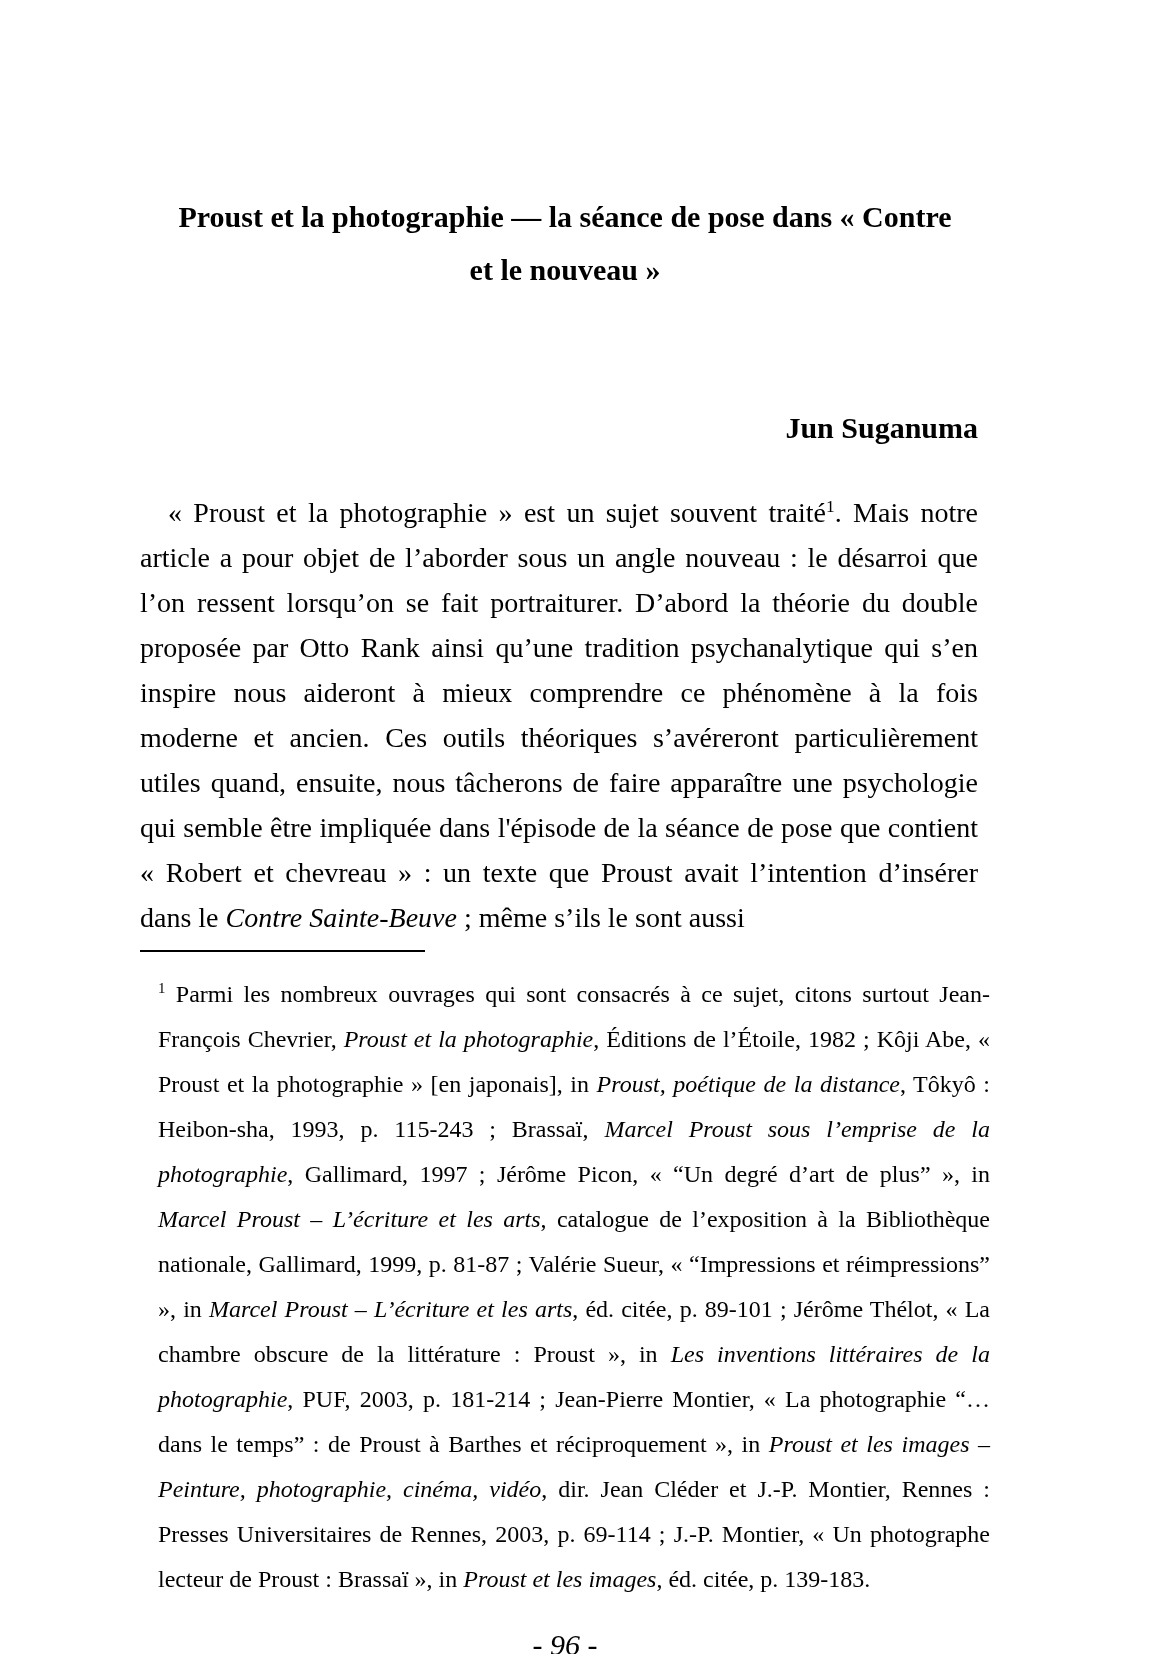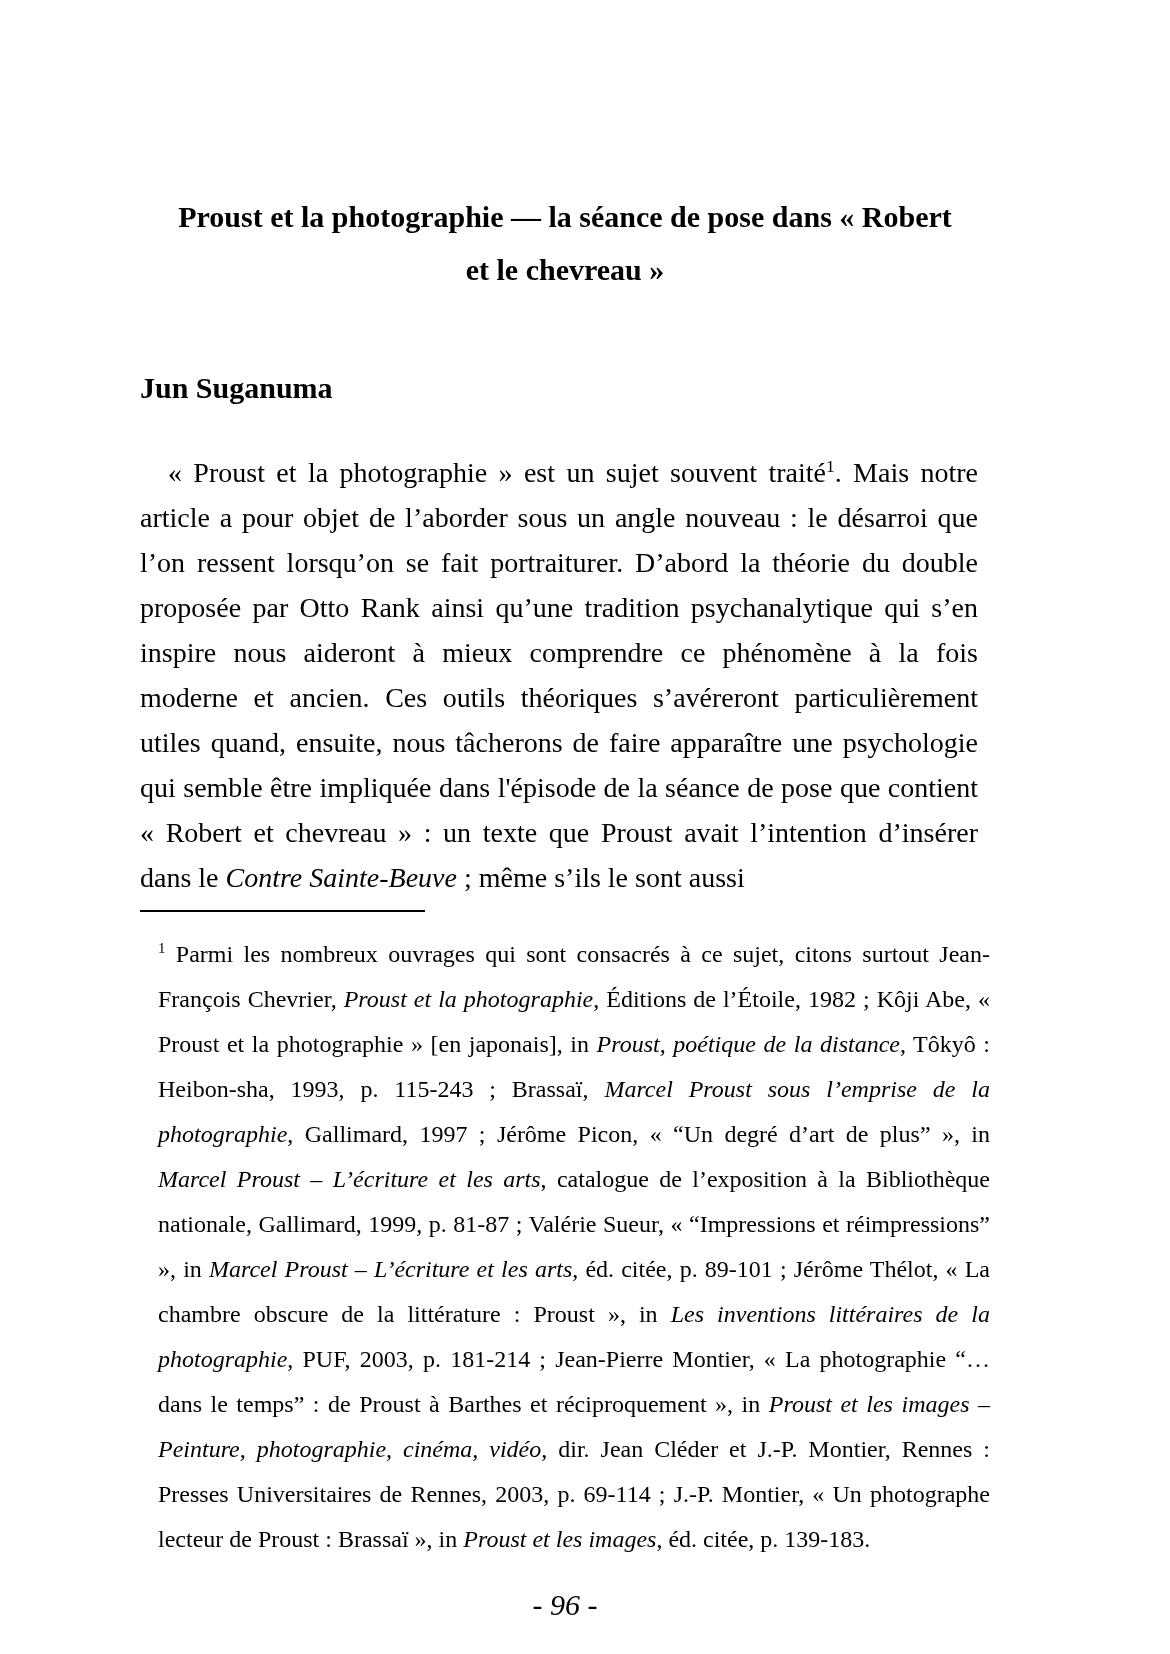--- a/index.html
+++ b/index.html
@@ -22,23 +22,24 @@
   }
   .title {
     font-size: 30px;
     font-weight: bold;
     text-align: center;
     line-height: 53px;
     margin: 0;
   }
   .title-line { display: block; }
   .author {
-    margin-top: 75px;
+    margin-top: 115px;
     font-size: 30px;
     font-weight: bold;
+    text-align: right;
     padding-right: 12px;
   }
   .body-para {
     margin: 45px 12px 0 0;
     font-size: 28px;
     line-height: 45px;
     text-align: justify;
     text-indent: 28px;
   }
   .body-para sup, .footnote sup {
@@ -65,22 +66,22 @@
     text-align: center;
     font-style: italic;
   }
 </style>
 </head>
 <body>
 
 <div class="page">
 
   <h1 class="title">
-    <span class="title-line">Proust et la photographie — la séance de pose dans « Robert</span>
-    <span class="title-line">et le chevreau »</span>
+    <span class="title-line">Proust et la photographie — la séance de pose dans « Contre</span>
+    <span class="title-line">et le nouveau »</span>
   </h1>
 
   <div class="author">Jun Suganuma</div>
 
   <p class="body-para"><span>« Proust et la photographie » est un sujet souvent traité</span><sup>1</sup><span>. Mais notre article a pour objet de l’aborder sous un angle nouveau : le désarroi que l’on ressent lorsqu’on se fait portraiturer. D’abord la théorie du double proposée par Otto Rank ainsi qu’une tradition psychanalytique qui s’en inspire nous aideront à mieux comprendre ce phénomène à la fois moderne et ancien. Ces outils théoriques s’avéreront particulièrement utiles quand, ensuite, nous tâcherons de faire apparaître une psychologie qui semble être impliquée dans l'épisode de la séance de pose que contient « Robert et chevreau » : un texte que Proust avait l’intention d’insérer dans le </span><span class="it">Contre Sainte-Beuve</span><span> ; même s’ils le sont aussi</span></p>
 
   <div class="fn-sep"></div>
 
   <p class="footnote"><sup>1</sup><span> Parmi les nombreux ouvrages qui sont consacrés à ce sujet, citons surtout Jean-François Chevrier, </span><span class="it">Proust et la photographie</span><span>, Éditions de l’Étoile, 1982 ; Kôji Abe, « Proust et la photographie » [en japonais], in </span><span class="it">Proust, poétique de la distance</span><span>, Tôkyô : Heibon-sha, 1993, p. 115-243 ; Brassaï, </span><span class="it">Marcel Proust sous l’emprise de la photographie</span><span>, Gallimard, 1997 ; Jérôme Picon, « “Un degré d’art de plus” », in </span><span class="it">Marcel Proust – L’écriture et les arts</span><span>, catalogue de l’exposition à la Bibliothèque nationale, Gallimard, 1999, p. 81-87 ; Valérie Sueur, « “Impressions et réimpressions” », in </span><span class="it">Marcel Proust – L’écriture et les arts</span><span>, éd. citée, p. 89-101 ; Jérôme Thélot, « La chambre obscure de la littérature : Proust », in </span><span class="it">Les inventions littéraires de la photographie</span><span>, PUF, 2003, p. 181-214 ; Jean-Pierre Montier, « La photographie “… dans le temps” : de Proust à Barthes et réciproquement », in </span><span class="it">Proust et les images – Peinture, photographie, cinéma, vidéo</span><span>, dir. Jean Cléder et J.-P. Montier, Rennes : Presses Universitaires de Rennes, 2003, p. 69-114 ; J.-P. Montier, « Un photographe lecteur de Proust : Brassaï », in </span><span class="it">Proust et les images</span><span>, éd. citée, p. 139-183.</span></p>
 

